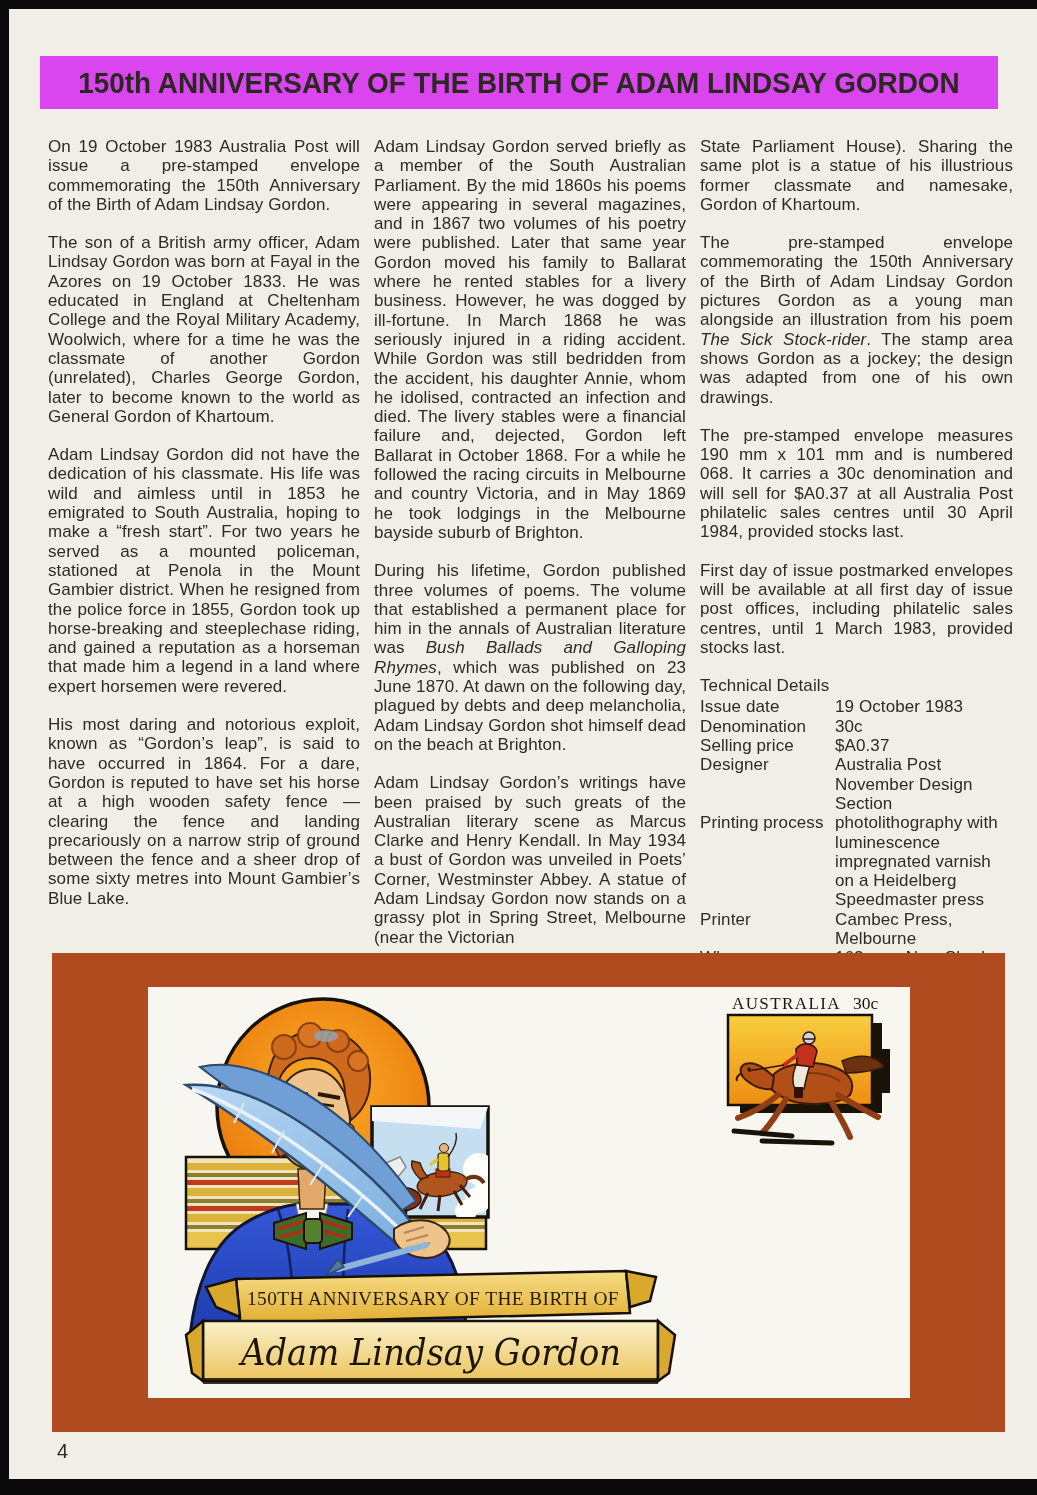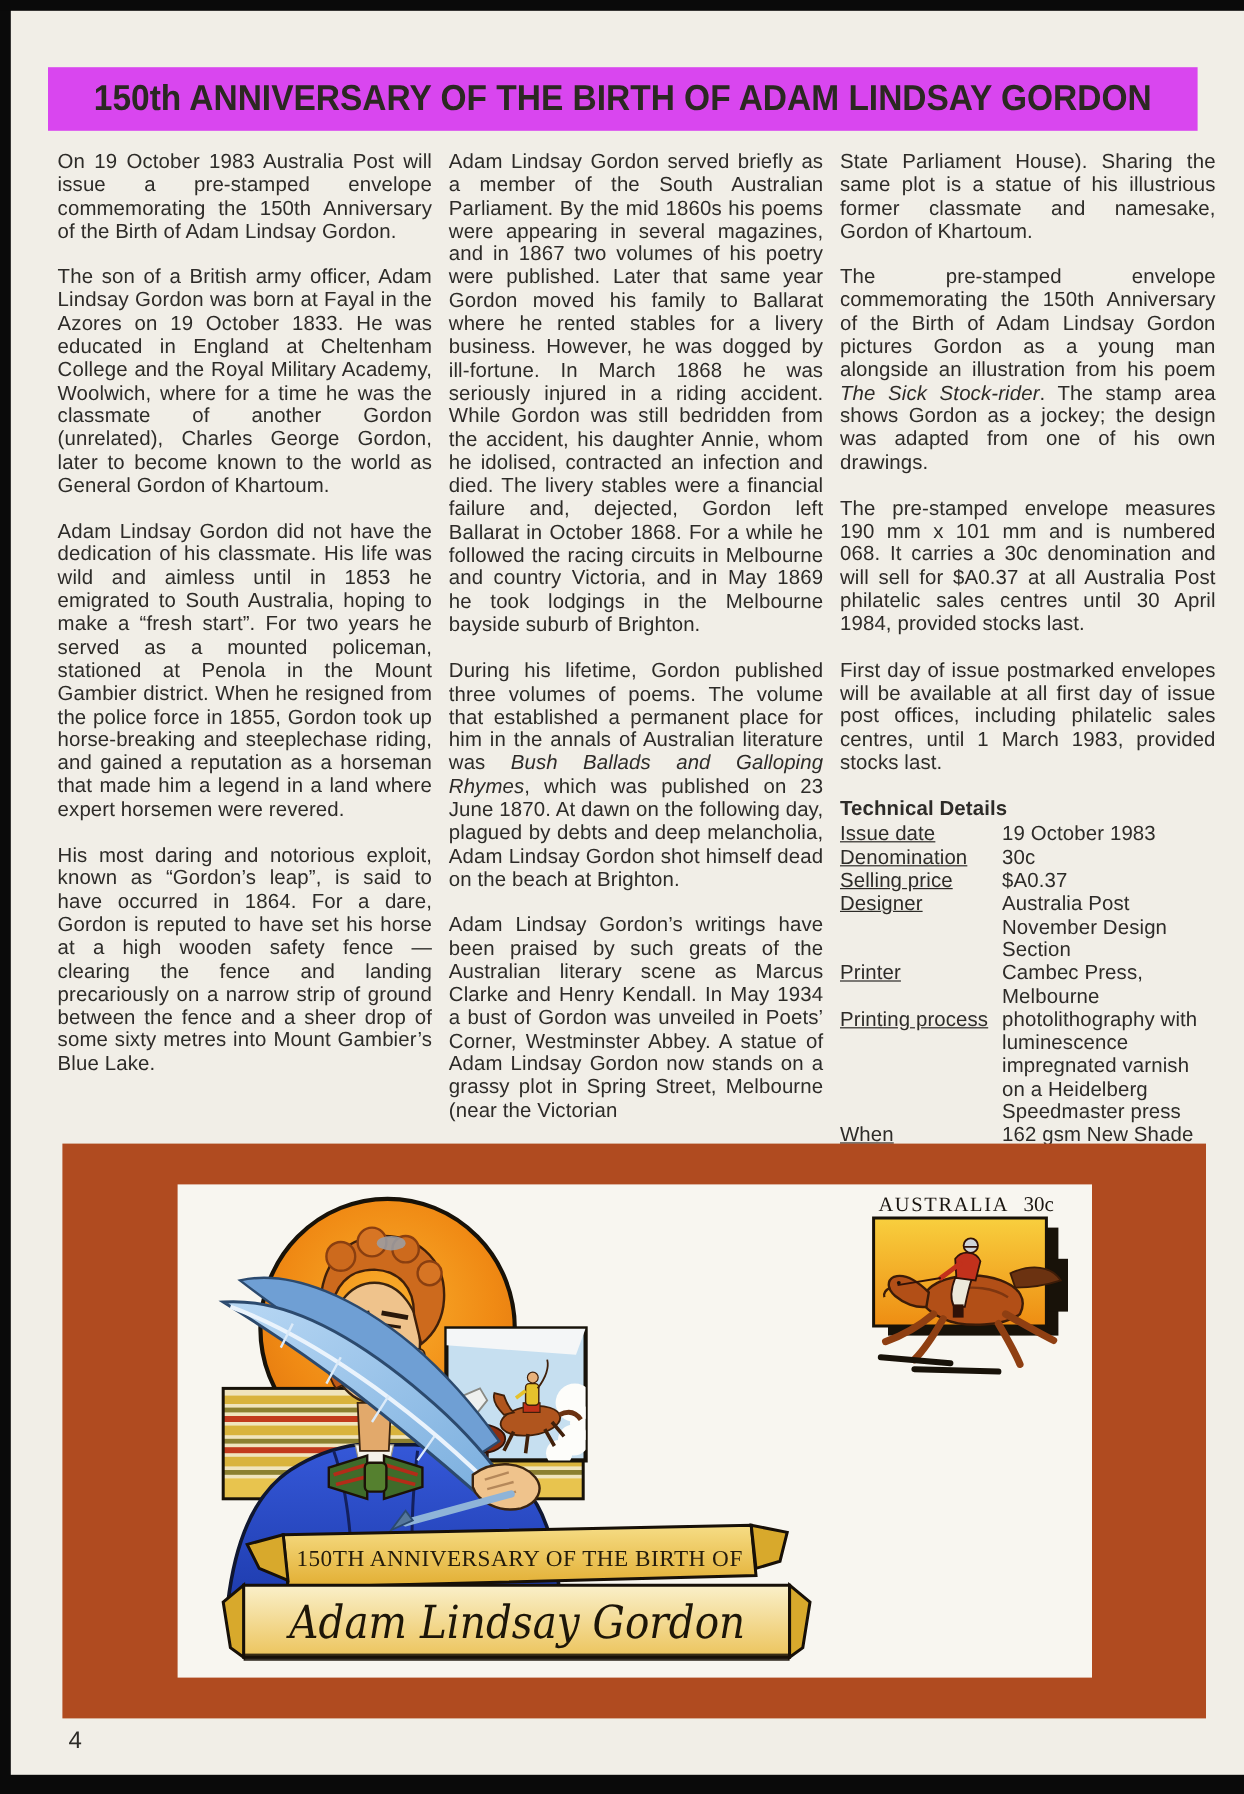--- a/index.html
+++ b/index.html
@@ -23,27 +23,27 @@
   }
 
   .col{
     position:absolute; top:121px; width:312px;
     font-size:17px; line-height:19.3px; color:#2d2b28;
     text-align:justify; letter-spacing:.1px;
   }
   #col1{left:48px;}
   #col2{left:374px;}
   #col3{left:700px; width:313px;}
-  .col p{margin:4px 0 19px 0;}
+  .col p{margin:16px 0 19px 0;}
   .col em{font-style:italic;}
 
   #tech{margin-top:4px;}
-  #tech .tech-heading{font-weight:bold; font-size:17px; margin:0 0 2px 0; text-align:left;}
+  #tech .tech-heading{font-weight:normal; font-size:17px; margin:0 0 2px 0; text-align:left;}
   .tech-row{display:flex; text-align:left;}
-  .tech-label{width:135px; flex:0 0 135px;text-decoration:underline;}
+  .tech-label{width:135px; flex:0 0 135px;}
   .tech-value{flex:1;}
 
   #envelope-frame{
     position:absolute; left:52px; top:953px; width:953px; height:479px;
     background:#b04b20;
   }
   #envelope{
     position:absolute; left:96px; top:34px; width:762px; height:411px;
     background:#f8f6f0;
   }
@@ -94,26 +94,26 @@
       </div>
       <div class="tech-row">
         <span class="tech-label">Selling price</span>
         <span class="tech-value">$A0.37</span>
       </div>
       <div class="tech-row">
         <span class="tech-label">Designer</span>
         <span class="tech-value">Australia Post November Design Section</span>
       </div>
       <div class="tech-row">
+        <span class="tech-label">Printing process</span>
+        <span class="tech-value">photolithography with luminescence impregnated varnish on a Heidelberg Speedmaster press</span>
+      </div>
+      <div class="tech-row">
         <span class="tech-label">Printer</span>
         <span class="tech-value">Cambec Press, Melbourne</span>
-      </div>
-      <div class="tech-row">
-        <span class="tech-label">Printing process</span>
-        <span class="tech-value">photolithography with luminescence impregnated varnish on a Heidelberg Speedmaster press</span>
       </div>
       <div class="tech-row">
         <span class="tech-label">When</span>
         <span class="tech-value">162 gsm New Shade Glopaque</span>
       </div>
       <div class="tech-row">
         <span class="tech-label">Envelope size</span>
         <span class="tech-value">190 mm x 101 mm</span>
       </div>
     </div>

